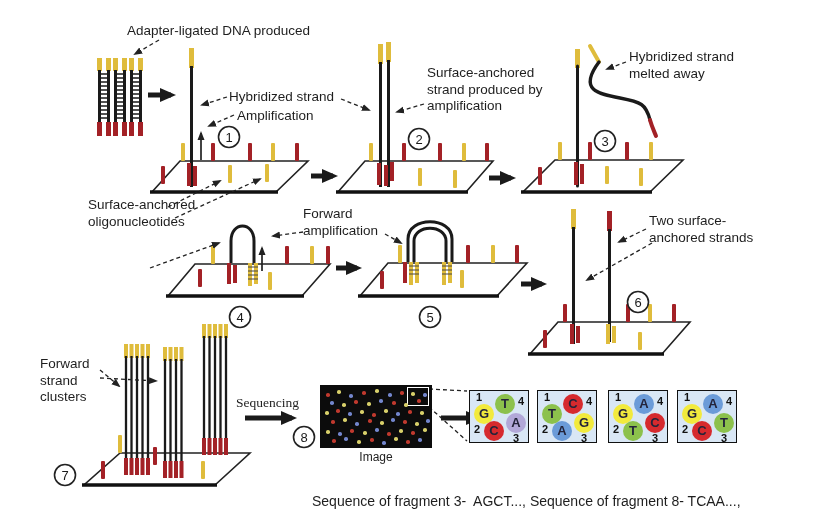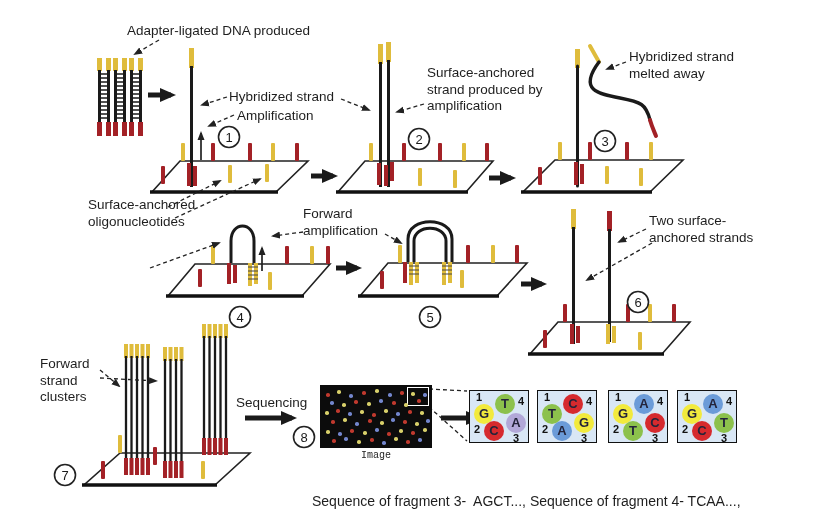--- a/index.html
+++ b/index.html
@@ -10,21 +10,21 @@
   .results{font-size:14px;white-space:pre;}
   #flowcell{position:absolute;left:320px;top:385px;width:112px;height:63px;background:#0c0c0c;z-index:2;}
   .whitebox{position:absolute;left:87px;top:2px;width:20px;height:17px;border:1.5px solid #fff;}
   .dot{position:absolute;width:3.5px;height:3.5px;border-radius:50%;}
   .cycle-box{position:absolute;top:390px;width:60px;height:53px;background:#d9e7f5;
              border:1.6px solid #111;box-sizing:border-box;z-index:2;}
   .base-circle{position:absolute;width:20px;height:20px;border-radius:50%;
                font-weight:bold;font-size:13px;line-height:20px;text-align:center;color:#24243a;}
   .frag-num{position:absolute;font-weight:bold;font-size:11px;line-height:1;color:#111;}
   .img-caption{position:absolute;left:320px;top:450px;width:112px;text-align:center;
-               font-size:10px;color:#1e1e1e;z-index:3;font-family:Liberation Mono, monospace;}
+               font-size:12px;color:#1e1e1e;z-index:3;}
 </style>
 </head>
 <body>
 
 <div id="stage">
 
 <svg id="diagram-svg" width="814" height="517" viewBox="0 0 814 517">
   <defs>
     <marker id="mBig" markerUnits="userSpaceOnUse" markerWidth="16" markerHeight="14" refX="11" refY="7" orient="auto">
       <path d="M0,0 L16,7 L0,14 Z" fill="#1a1a1a"></path>
@@ -318,21 +318,21 @@
 amplification</div>
 <div class="lbl" style="left:629px;top:49px;">Hybridized strand
 melted away</div>
 <div class="lbl" style="left:303px;top:206px;">Forward
 amplification</div>
 <div class="lbl" style="left:40px;top:356px;">Forward
 strand
 clusters</div>
 <div class="lbl" style="left:649px;top:213px;">Two surface-
 anchored strands</div>
-<div class="lbl" style="left:236px;top:395px;">Sequencing</div>
+<div class="lbl" style="left:236px;top:395px;font-family:Liberation Serif, serif;">Sequencing</div>
 
 <div id="flowcell">
   <div class="whitebox"></div>
 <span class="dot" style="left: 6px; top: 8px; background: rgb(192, 57, 46);"></span>
       <span class="dot" style="left: 17px; top: 5px; background: rgb(216, 208, 106);"></span>
       <span class="dot" style="left: 29px; top: 9px; background: rgb(115, 134, 205);"></span>
       <span class="dot" style="left: 42px; top: 6px; background: rgb(192, 57, 46);"></span>
       <span class="dot" style="left: 55px; top: 4px; background: rgb(216, 208, 106);"></span>
       <span class="dot" style="left: 68px; top: 8px; background: rgb(115, 134, 205);"></span>
       <span class="dot" style="left: 80px; top: 6px; background: rgb(192, 57, 46);"></span>
@@ -377,21 +377,21 @@
       <span class="dot" style="left: 24px; top: 52px; background: rgb(115, 134, 205);"></span>
       <span class="dot" style="left: 37px; top: 55px; background: rgb(216, 208, 106);"></span>
       <span class="dot" style="left: 50px; top: 53px; background: rgb(192, 57, 46);"></span>
       <span class="dot" style="left: 62px; top: 56px; background: rgb(115, 134, 205);"></span>
       <span class="dot" style="left: 74px; top: 52px; background: rgb(216, 208, 106);"></span>
       <span class="dot" style="left: 86px; top: 55px; background: rgb(192, 57, 46);"></span>
       <span class="dot" style="left: 98px; top: 53px; background: rgb(115, 134, 205);"></span>
     </div>
 <div class="img-caption">Image</div>
 
-<div class="lbl results" style="left:312px;top:493px;">Sequence of fragment 3-  AGCT..., Sequence of fragment 4- TCAA...,</div>
+<div class="lbl results" style="left:312px;top:493px;">Sequence of fragment 3-  AGCT..., Sequence of fragment 8- TCAA...,</div>
 
 <div class="cycle-box" style="left: 469px;">
       <span class="frag-num" style="left: 6px; top: 1px;">1</span>
       <span class="base-circle" style="background: rgb(242, 234, 61); left: 4px; top: 13px;">G</span>
       <span class="frag-num" style="left: 4px; top: 33px;">2</span>
       <span class="base-circle" style="background: rgb(214, 42, 46); left: 14px; top: 30px;">C</span>
       <span class="frag-num" style="left: 43px; top: 42px;">3</span>
       <span class="base-circle" style="background: rgb(178, 168, 216); left: 36px; top: 22px;">A</span>
       <span class="frag-num" style="left: 48px; top: 5px;">4</span>
       <span class="base-circle" style="background: rgb(140, 193, 76); left: 25px; top: 3px;">T</span>

